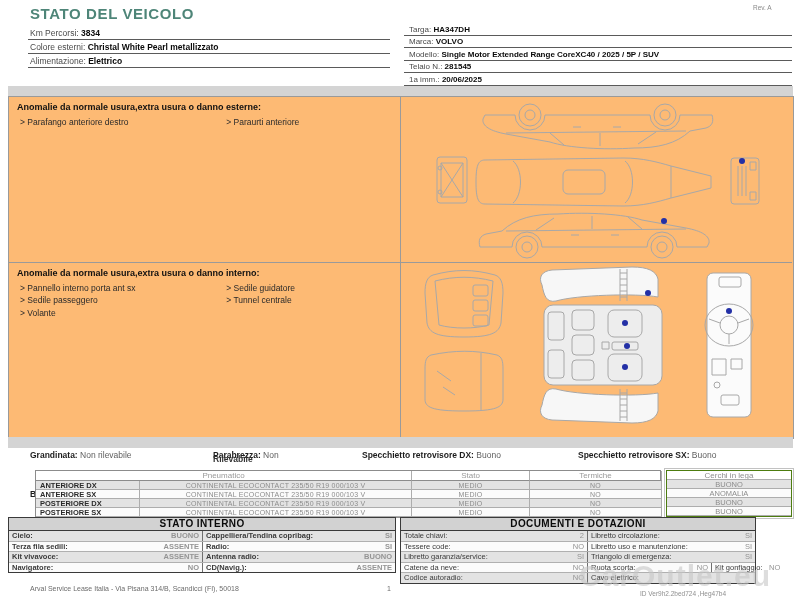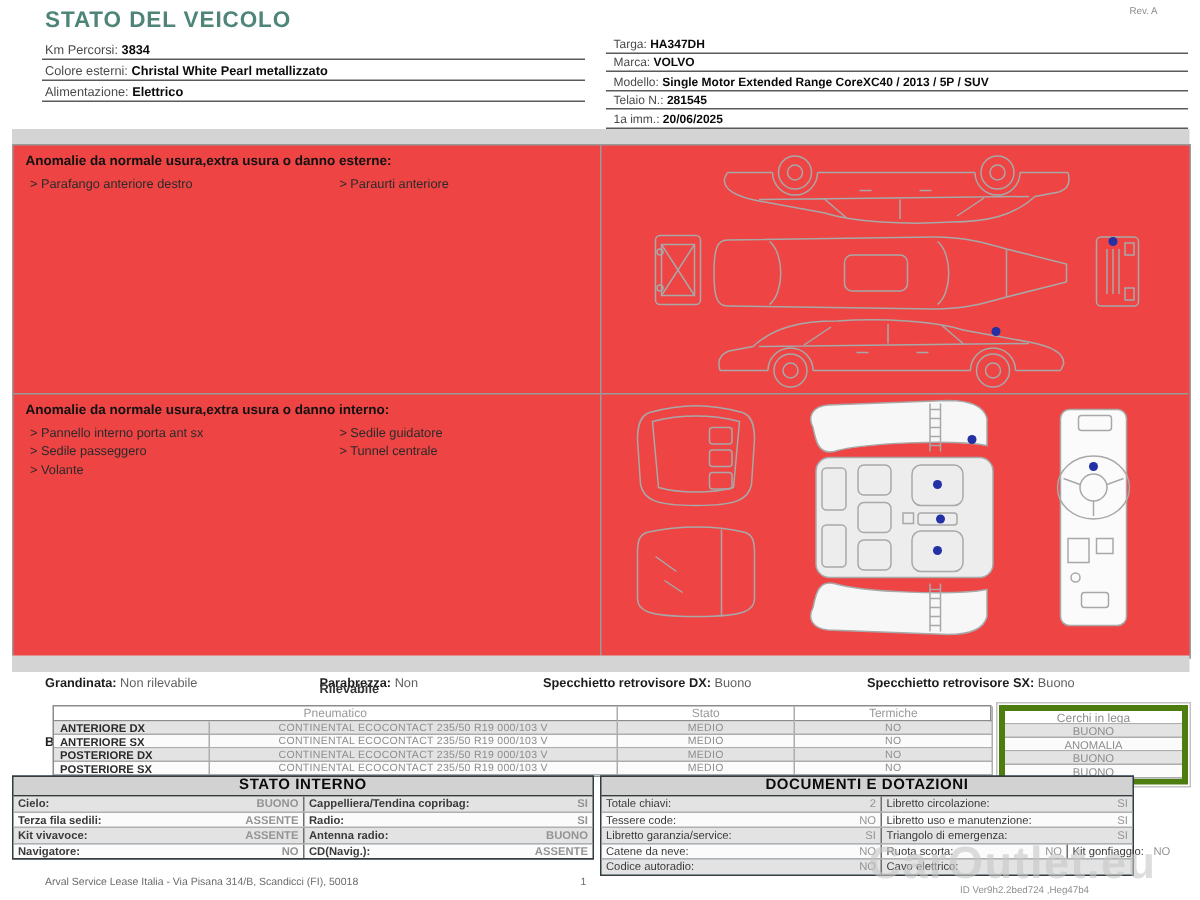--- a/index.html
+++ b/index.html
@@ -15,21 +15,21 @@
   .fields-left .frow{font-size:8.5px;padding:2px 0 1px 2px;}
   .fields-right{left:404px;top:23px;width:388px;}
   .fields-right .frow{font-size:8px;padding:1.5px 0 1px 5px;}
   .flabel{color:#4a4a4a;}
   .fvalue{font-weight:bold;color:#0a0a0a;}
   
   .band{left:8px;width:785px;background:#d4d4d4;}
   .band1{top:86px;height:10px;}
   .band2{top:437px;height:11px;}
   
-  .main-panel{left:8px;top:96px;width:784px;height:341px;border:1px solid #9a9a9a;background:#ef4444;}
+  .main-panel{left:8px;top:96px;width:784px;height:341px;border:1px solid #9a9a9a;background:#fdba74;}
   .cell{position:absolute;box-sizing:border-box;}
   .cell-ext-text{left:0;top:0;width:392px;height:166px;border-right:1px solid #9a9a9a;border-bottom:1px solid #9a9a9a;padding:5px 8px;}
   .cell-int-text{left:0;top:166px;width:392px;height:174px;border-right:1px solid #9a9a9a;padding:5px 8px;}
   .cell-ext-diag{left:392px;top:0;width:391px;height:166px;border-bottom:1px solid #9a9a9a;}
   .cell-int-diag{left:392px;top:166px;width:391px;height:174px;}
   .anom-title{font-size:9px;font-weight:bold;color:#111;margin-bottom:4px;}
   .anom-cols{display:flex;}
   .anom-col1{width:55%;}
   .anom-col2{width:45%;}
   .anom-item{font-size:8.5px;color:#2a2a2a;line-height:1.45;padding-left:3px;}
@@ -45,21 +45,21 @@
          grid-template-columns:104px 272px 118px 132px;
          border:1px solid #8c8c8c;box-sizing:border-box;font-size:7.5px;}
   .tcell{box-sizing:border-box;border-bottom:1px solid #adadad;border-right:1px solid #adadad;
          height:9px;line-height:9px;overflow:hidden;white-space:nowrap;}
   .thead{color:#9a9a9a;text-align:center;height:10px;line-height:10px;font-size:8px;border-bottom:1px solid #8c8c8c;}
   .span2{grid-column:1 / 3;}
   .tpos{font-weight:bold;color:#2b2b2b;padding-left:4px;}
   .tval{color:#8d8d8d;text-align:center;letter-spacing:.2px;font-size:7px;}
   .rowA{background:#e3e3e3;}
   .rowB{background:#fbfbfb;}
-  .cerchi{left:666px;top:470px;width:126px;border:4px solid #4d7c0f;outline:1px solid #c2c2c2;outline-offset:1px;
+  .cerchi{left:666px;top:470px;width:126px;border:1px solid #4d7c0f;outline:1px solid #c2c2c2;outline-offset:1px;
           box-sizing:border-box;font-size:7.5px;background:#fff;}
   .ccell{box-sizing:border-box;border-bottom:1px solid #adadad;height:9px;line-height:9px;
          text-align:center;color:#8d8d8d;overflow:hidden;}
   
   .btable{box-sizing:border-box;border:1px solid #3a3a3a;background:#0c4a6e;}
   .bhead{height:12px;line-height:12px;text-align:center;font-size:10px;font-weight:bold;color:#0a0a0a;
          background:#d2d2d2;border-bottom:1px solid #3a3a3a;letter-spacing:.4px;}
   .brow{display:grid;height:9.5px;line-height:9.5px;font-size:7.5px;border-bottom:1px solid #b0b0b0;}
   .brow:last-child{border-bottom:none;}
   .blabel{color:#3a3a3a;padding-left:3px;white-space:nowrap;overflow:hidden;}
@@ -84,21 +84,21 @@
 
 <div class="abs fields fields-left">
   <div class="frow"><span class="flabel">Km Percorsi:</span> <span class="fvalue">3834</span></div>
   <div class="frow"><span class="flabel">Colore esterni:</span> <span class="fvalue">Christal White Pearl metallizzato</span></div>
   <div class="frow"><span class="flabel">Alimentazione:</span> <span class="fvalue">Elettrico</span></div>
 </div>
 
 <div class="abs fields fields-right">
   <div class="frow"><span class="flabel">Targa:</span> <span class="fvalue">HA347DH</span></div>
   <div class="frow"><span class="flabel">Marca:</span> <span class="fvalue">VOLVO</span></div>
-  <div class="frow"><span class="flabel">Modello:</span> <span class="fvalue">Single Motor Extended Range CoreXC40 / 2013 / 5P / SUV</span></div>
+  <div class="frow"><span class="flabel">Modello:</span> <span class="fvalue">Single Motor Extended Range CoreXC40 / 2025 / 5P / SUV</span></div>
   <div class="frow"><span class="flabel">Telaio N.:</span> <span class="fvalue">281545</span></div>
   <div class="frow"><span class="flabel">1a imm.:</span> <span class="fvalue">20/06/2025</span></div>
 </div>
 
 <div class="abs band band1" style="background: rgb(212, 212, 212);"></div>
 
 <div class="abs main-panel">
 
   <div class="cell cell-ext-text">
     <div class="anom-title">Anomalie da normale usura,extra usura o danno esterne:</div>

